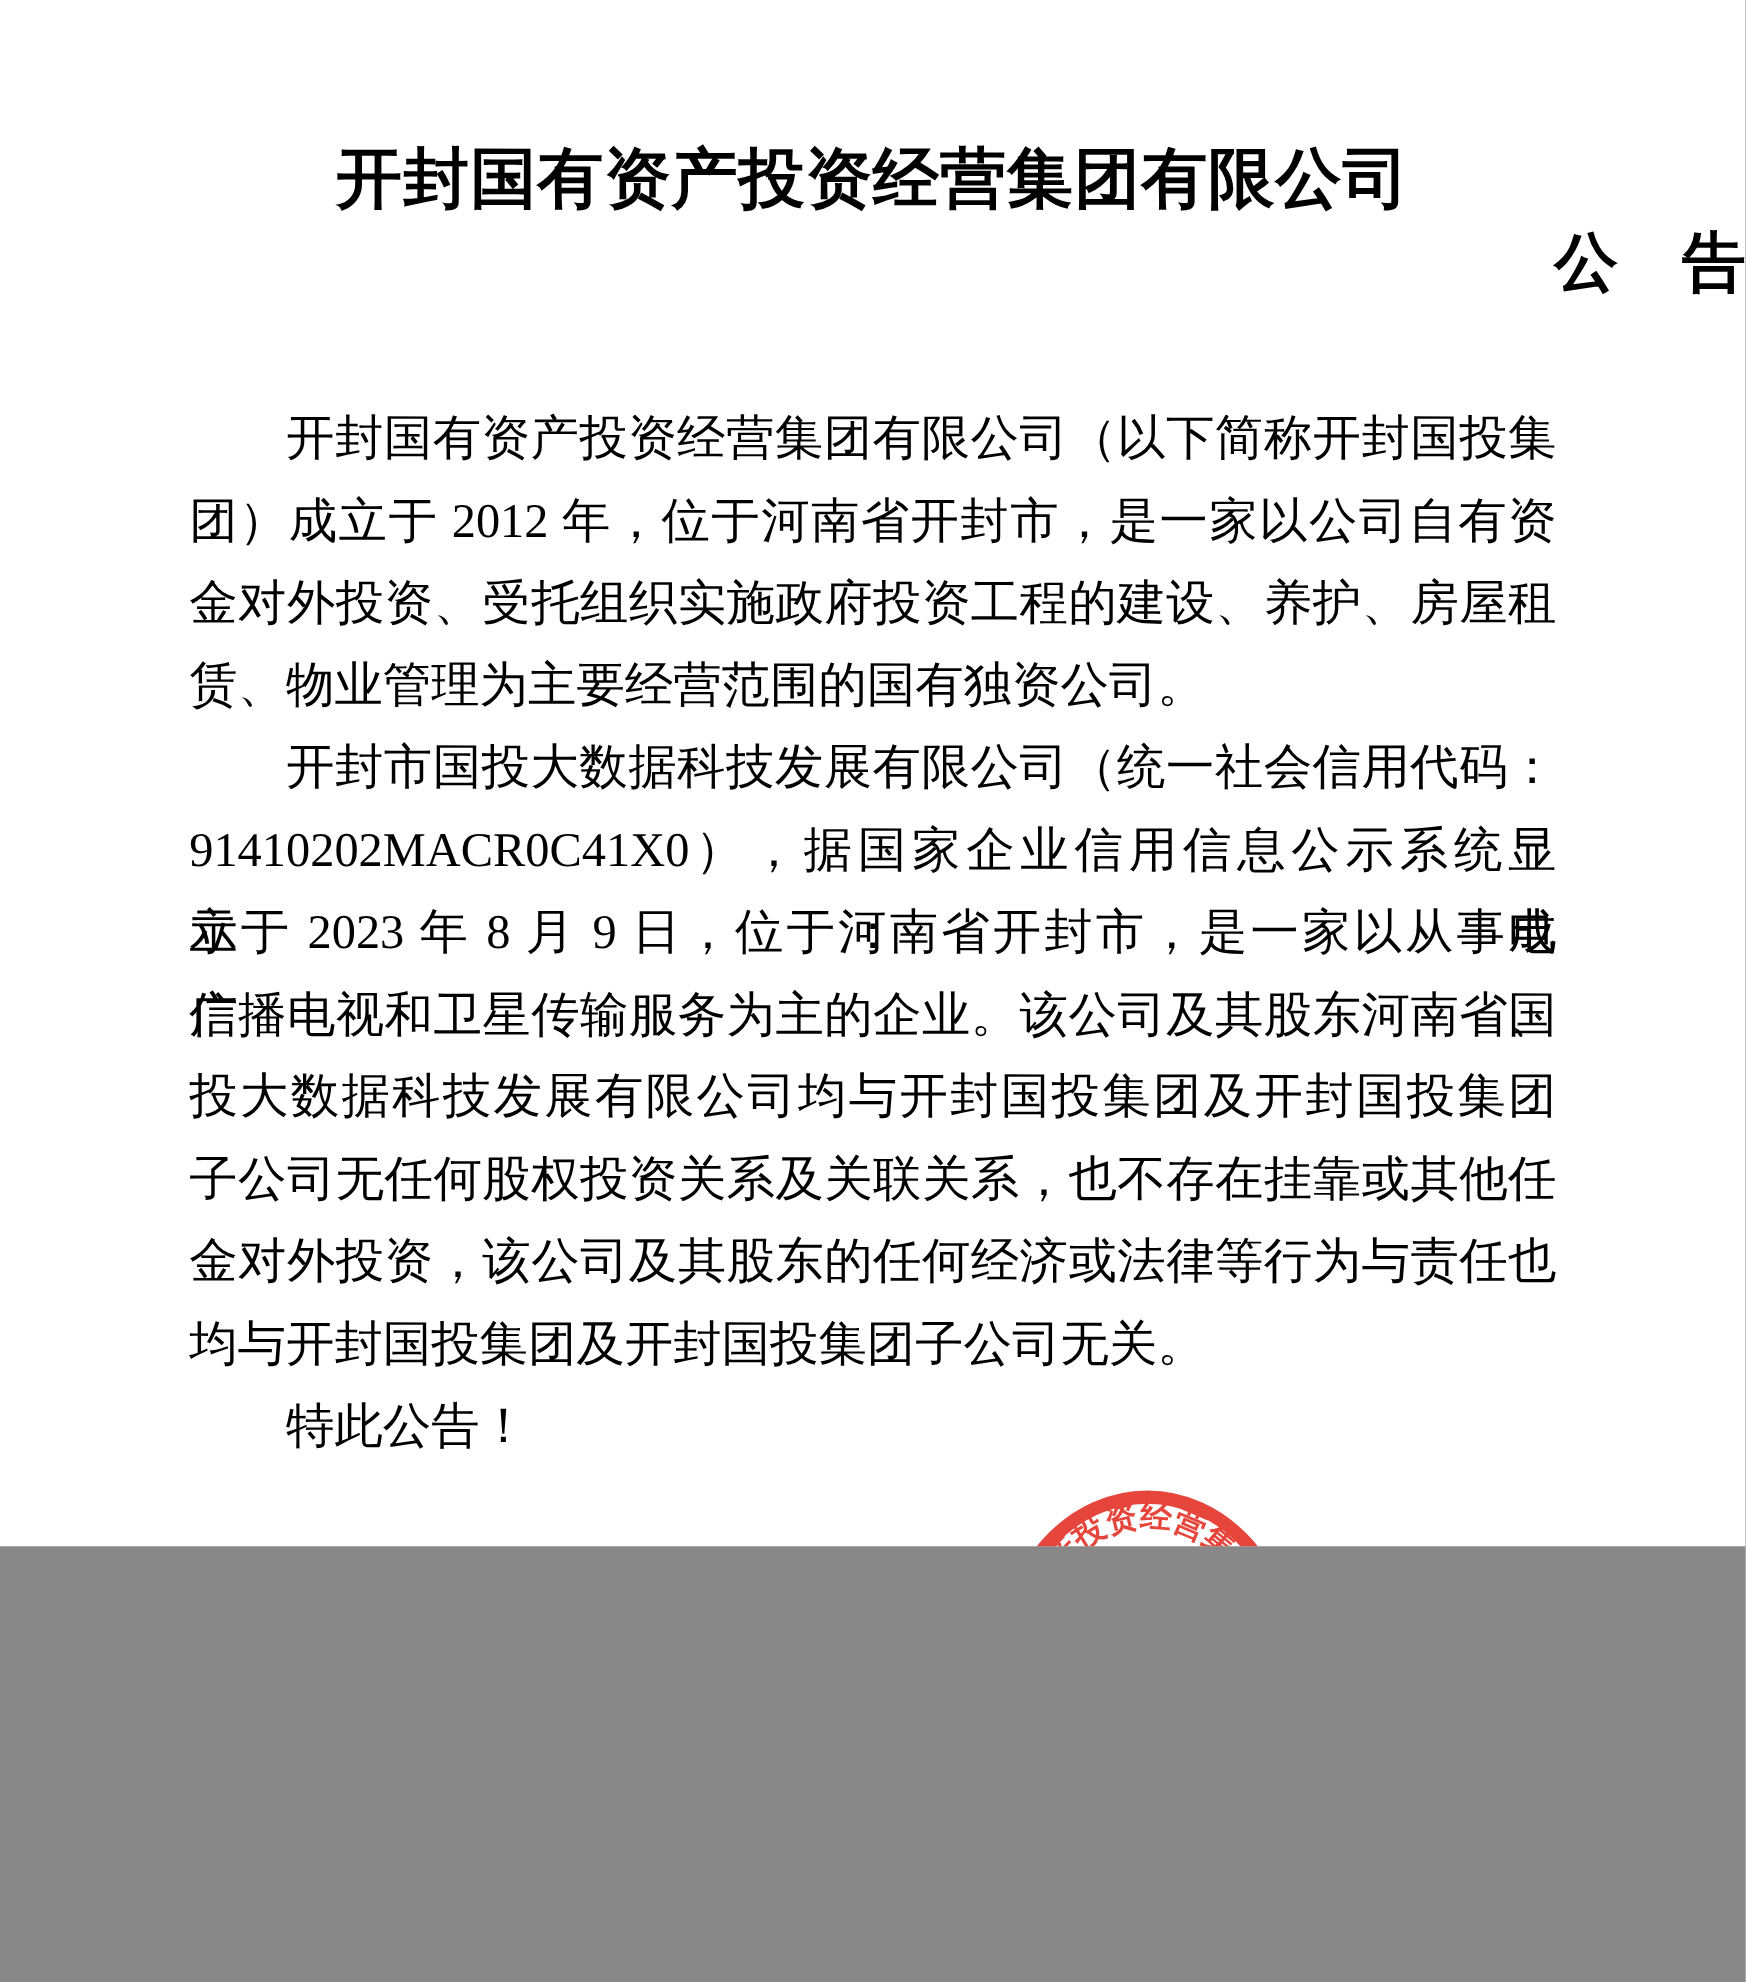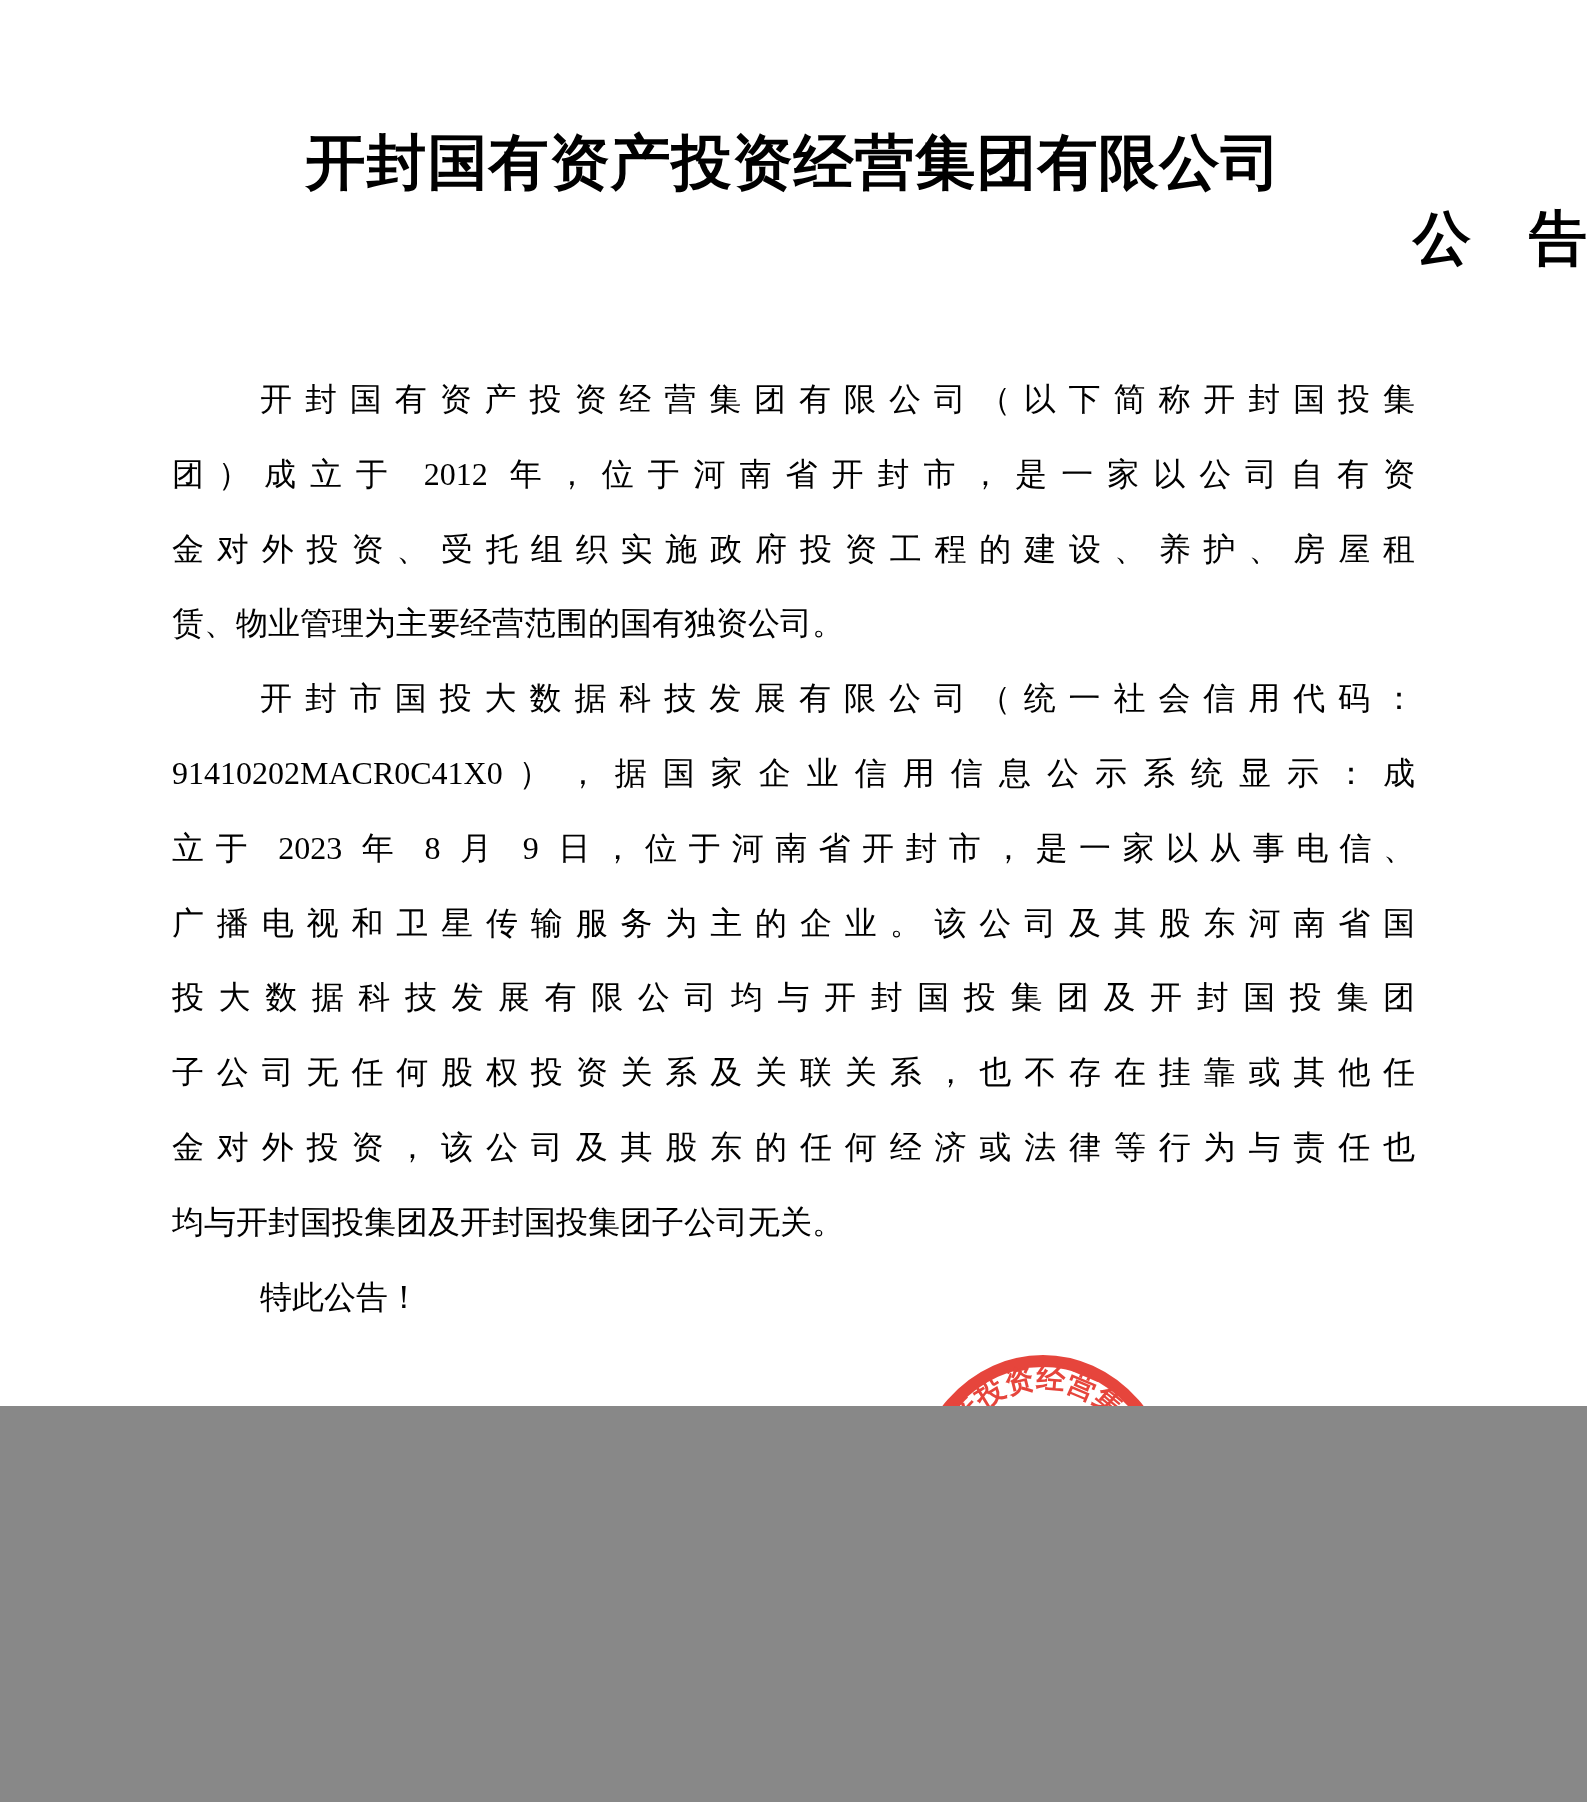--- a/index.html
+++ b/index.html
@@ -33,21 +33,21 @@
   .body-block {
     position: absolute;
     top: 362px; left: 172px;
     width: 1243px;
   }
   .body-line {
     box-sizing: border-box;
     width: 100%;
     height: 74.8px;
     line-height: 74.8px;
-    font-size: 32px;
+    font-size: 44px;
     white-space: nowrap;
     text-align: left;
   }
   .body-line.just {
     white-space: normal;
     text-align: justify;
     text-align-last: justify;
     text-justify: inter-character;
   }
   .body-line.indent { padding-left: 88px; }

